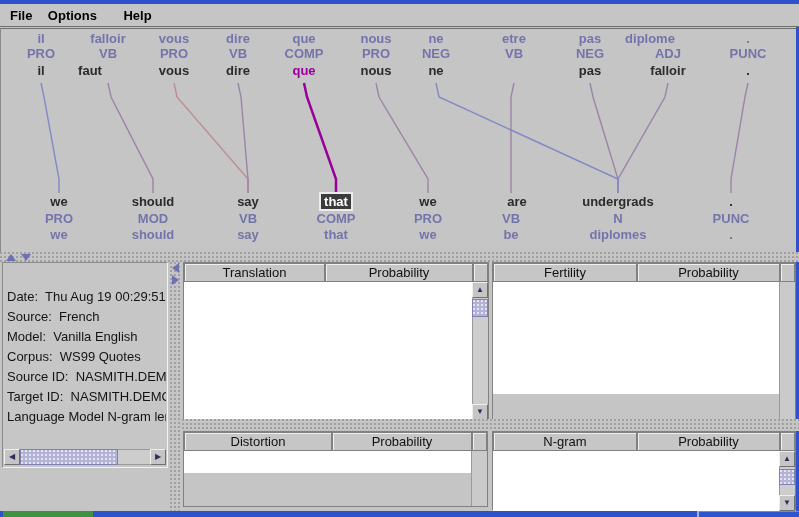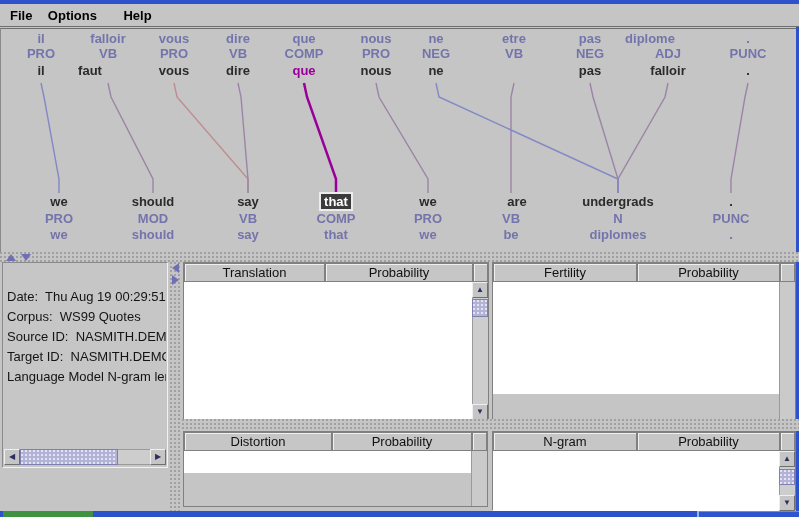--- a/index.html
+++ b/index.html
@@ -175,20 +175,22 @@
   </div>
 
   <div id="h-splitter" class="stipple">
     <div class="otb tri-up" style="left:6px;  top:2px"></div>
     <div class="otb tri-down" style="left:21px; top:2px"></div>
   </div>
 
   <div id="stats-panel">
     <div id="stats-content">
         <div class="stats-line">Date:  Thu Aug 19 00:29:51 19</div>
+        <div class="stats-line">Source:  French</div>
+        <div class="stats-line">Model:  Vanilla English</div>
         <div class="stats-line">Corpus:  WS99 Quotes</div>
         <div class="stats-line">Source ID:  NASMITH.DEMO1</div>
         <div class="stats-line">Target ID:  NASMITH.DEMO1</div>
         <div class="stats-line">Language Model N-gram lengt</div>
       </div>
     <div class="hscrollbar">
       <div class="sb-btn" style="left:-1px; top:-1px">◀</div>
       <div class="sb-thumb" style="left:15px; top:-1px; width:98px; height:16px"></div>
       <div class="sb-btn" style="right:-1px; top:-1px">▶</div>
     </div>

